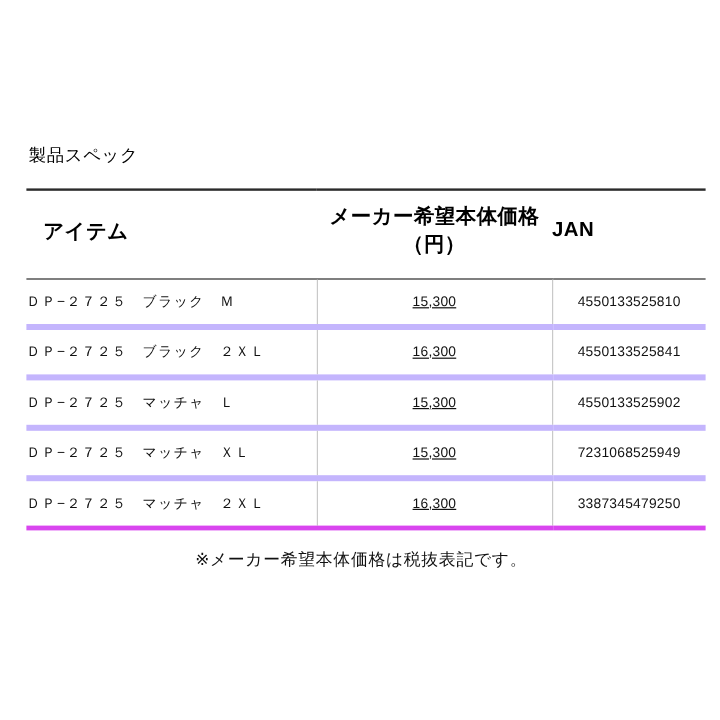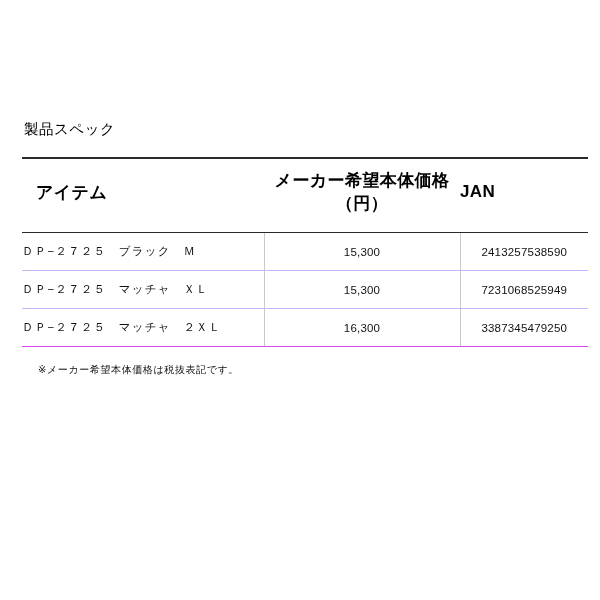--- a/index.html
+++ b/index.html
@@ -54,52 +54,54 @@
     width: 228px;
   }
   table.spec thead th.col-price {
     width: 196px;
   }
   table.spec thead th.col-jan {
     text-align: left;
     width: 128px;
   }
   table.spec tbody td {
-    border-bottom: 1px solid #c4b5fd;
+    border-bottom: 5px solid #c4b5fd;
     padding: 11px 0 11px 0;
     font-size: 11.5px;
     color: #111;
   }
   table.spec tbody tr:last-child td {
-    border-bottom: 1px solid #d946ef;
+    border-bottom: 4px solid #d946ef;
   }
   td.cell-item {
     text-align: left;
     padding-left: 14px;
     letter-spacing: 1.2px;
     font-size: 11.5px;
   }
   td.cell-price {
     text-align: center;
     border-left: 1px solid #c9c9c9;
     font-size: 11px;
     letter-spacing: 0.2px;
+    text-decoration: underline;
   }
   td.cell-jan {
     text-align: center;
     border-left: 1px solid #c9c9c9;
     font-size: 11px;
     letter-spacing: 0.2px;
   }
   .note {
     margin-top: 16px;
-    margin-left: 16px;
-    font-size: 10px;
+    margin-left: 2px;
+    font-size: 14px;
     letter-spacing: 0.6px;
     color: #111;
+    text-align: center;
   }
 </style>
 </head>
 <body>
 
 <div class="page">
   <div class="content">
 
     <h2 class="section-title">製品スペック</h2>
 
@@ -108,21 +110,31 @@
         <tr>
           <th class="col-item">アイテム</th>
           <th class="col-price">メーカー希望本体価格（円）</th>
           <th class="col-jan">JAN</th>
         </tr>
       </thead>
       <tbody>
         <tr>
           <td class="cell-item">ＤＰ−２７２５　ブラック　Ｍ</td>
           <td class="cell-price">15,300</td>
-          <td class="cell-jan">2413257538590</td>
+          <td class="cell-jan">4550133525810</td>
+        </tr>
+        <tr>
+          <td class="cell-item">ＤＰ−２７２５　ブラック　２ＸＬ</td>
+          <td class="cell-price">16,300</td>
+          <td class="cell-jan">4550133525841</td>
+        </tr>
+        <tr>
+          <td class="cell-item">ＤＰ−２７２５　マッチャ　Ｌ</td>
+          <td class="cell-price">15,300</td>
+          <td class="cell-jan">4550133525902</td>
         </tr>
         <tr>
           <td class="cell-item">ＤＰ−２７２５　マッチャ　ＸＬ</td>
           <td class="cell-price">15,300</td>
           <td class="cell-jan">7231068525949</td>
         </tr>
         <tr>
           <td class="cell-item">ＤＰ−２７２５　マッチャ　２ＸＬ</td>
           <td class="cell-price">16,300</td>
           <td class="cell-jan">3387345479250</td>

